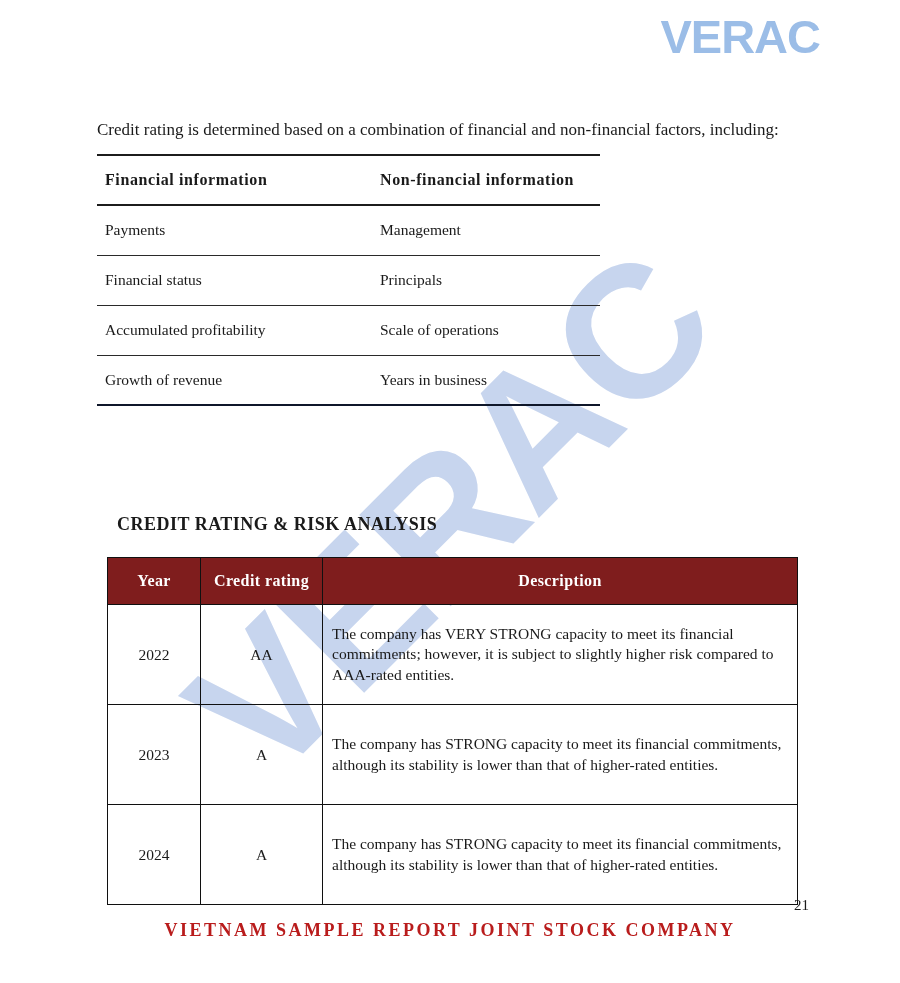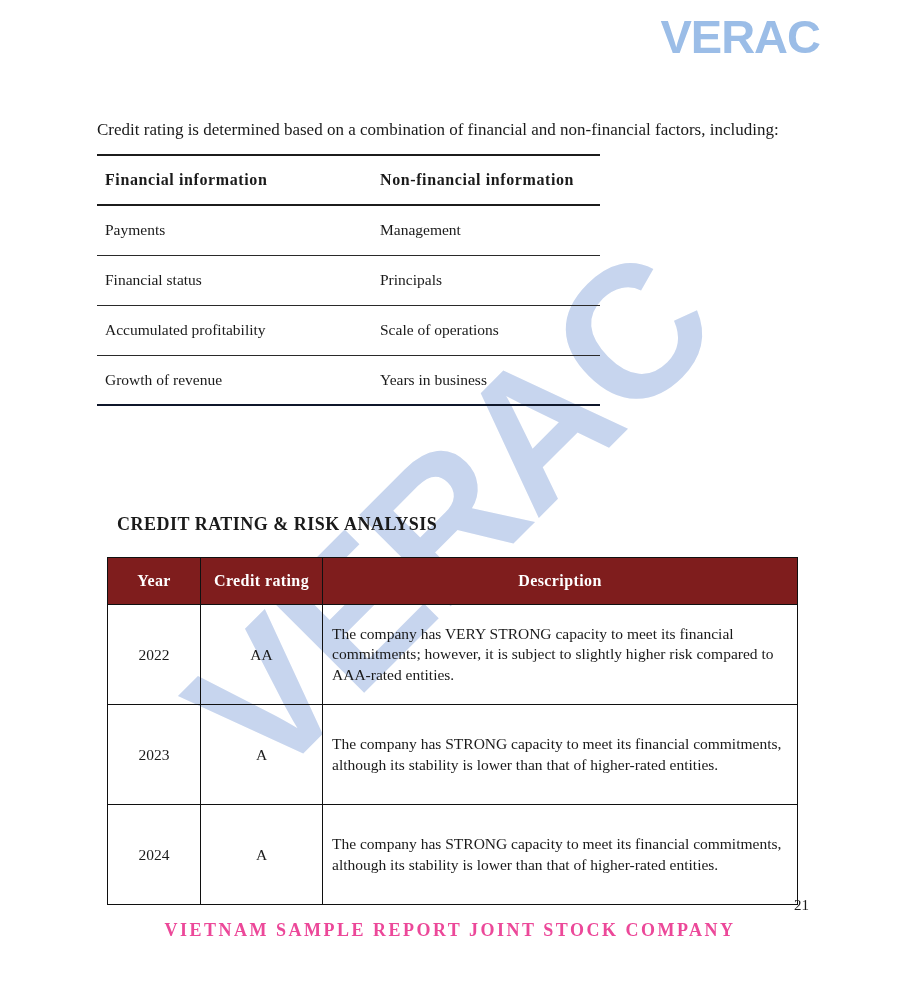--- a/index.html
+++ b/index.html
@@ -60,21 +60,21 @@
     border:1.5px solid #101010; font-size:15.5px; height:100px;
     vertical-align:middle;
   }
   table.rating td.center { text-align:center; }
   table.rating td.desc { padding:8px 12px 8px 9px; line-height:1.33; text-align:left; }
 
   .page-num { position:absolute; left:794px; top:897px; z-index:1; font-size:15px; }
   .footer {
     position:absolute; left:0; right:0; top:920px; z-index:1;
     text-align:center; font-size:18px; font-weight:bold;
-    letter-spacing:2.5px; color:#ec4899;
+    letter-spacing:2.5px; color:#b91c1c;
   }
 </style>
 </head>
 <body>
 
 <div class="page">
 
   <div class="watermark">VERAC</div>
 
   <div class="logo">VERAC</div>

